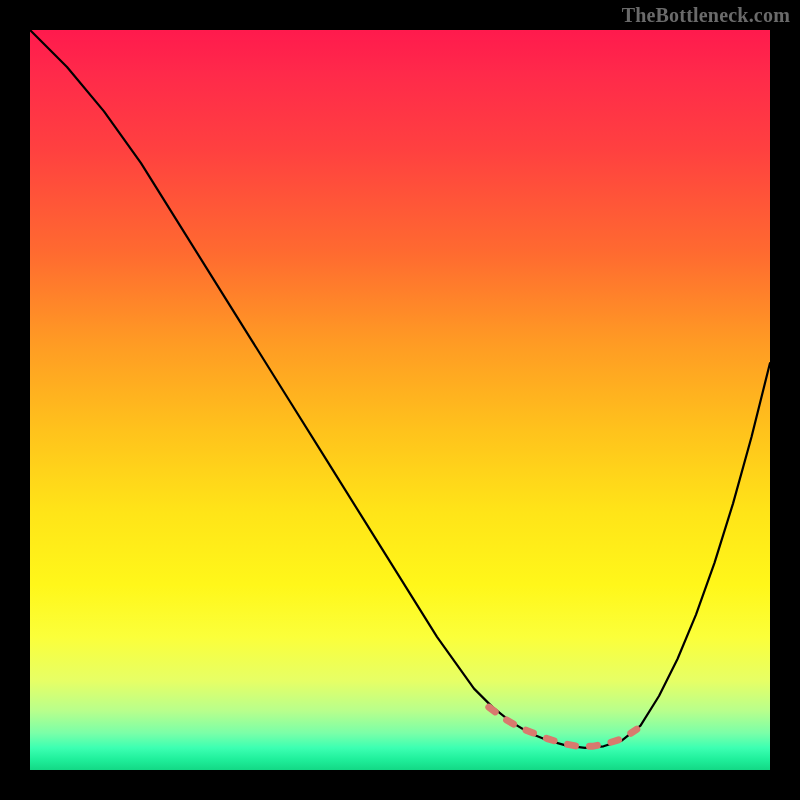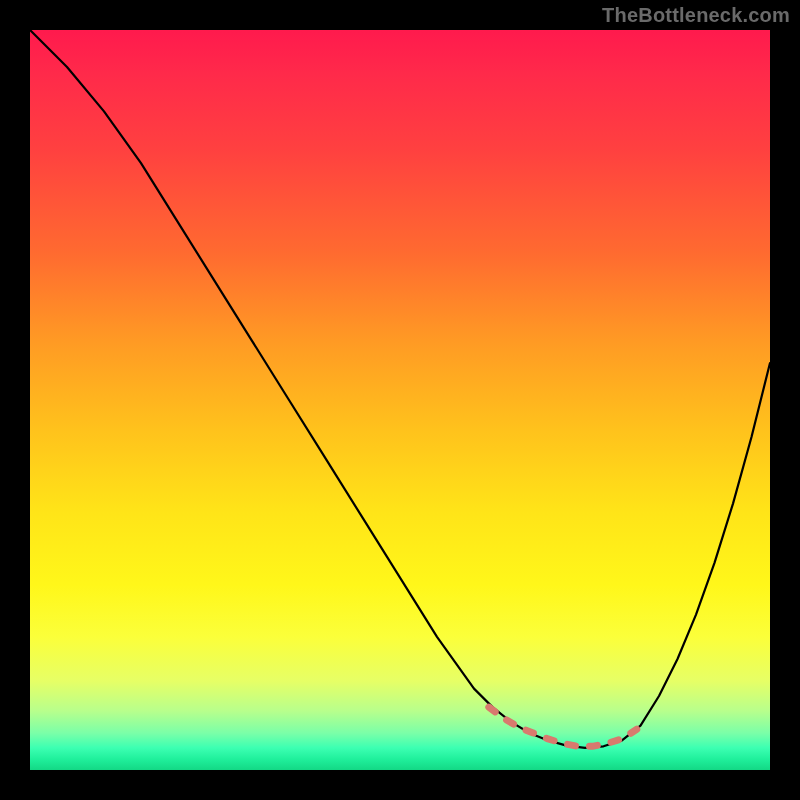--- a/index.html
+++ b/index.html
@@ -19,20 +19,21 @@
   }
   .watermark {
     position: absolute;
     top: 4px;
     right: 10px;
     color: #6a6a6a;
     font-size: 20px;
     font-weight: bold;
     letter-spacing: 0.2px;
     z-index: 5;
+    font-family: Liberation Serif, serif;
   }
   .plot {
     position: absolute;
     left: 30px;
     top: 30px;
     width: 740px;
     height: 740px;
   }
   .gradient {
     position: absolute;

